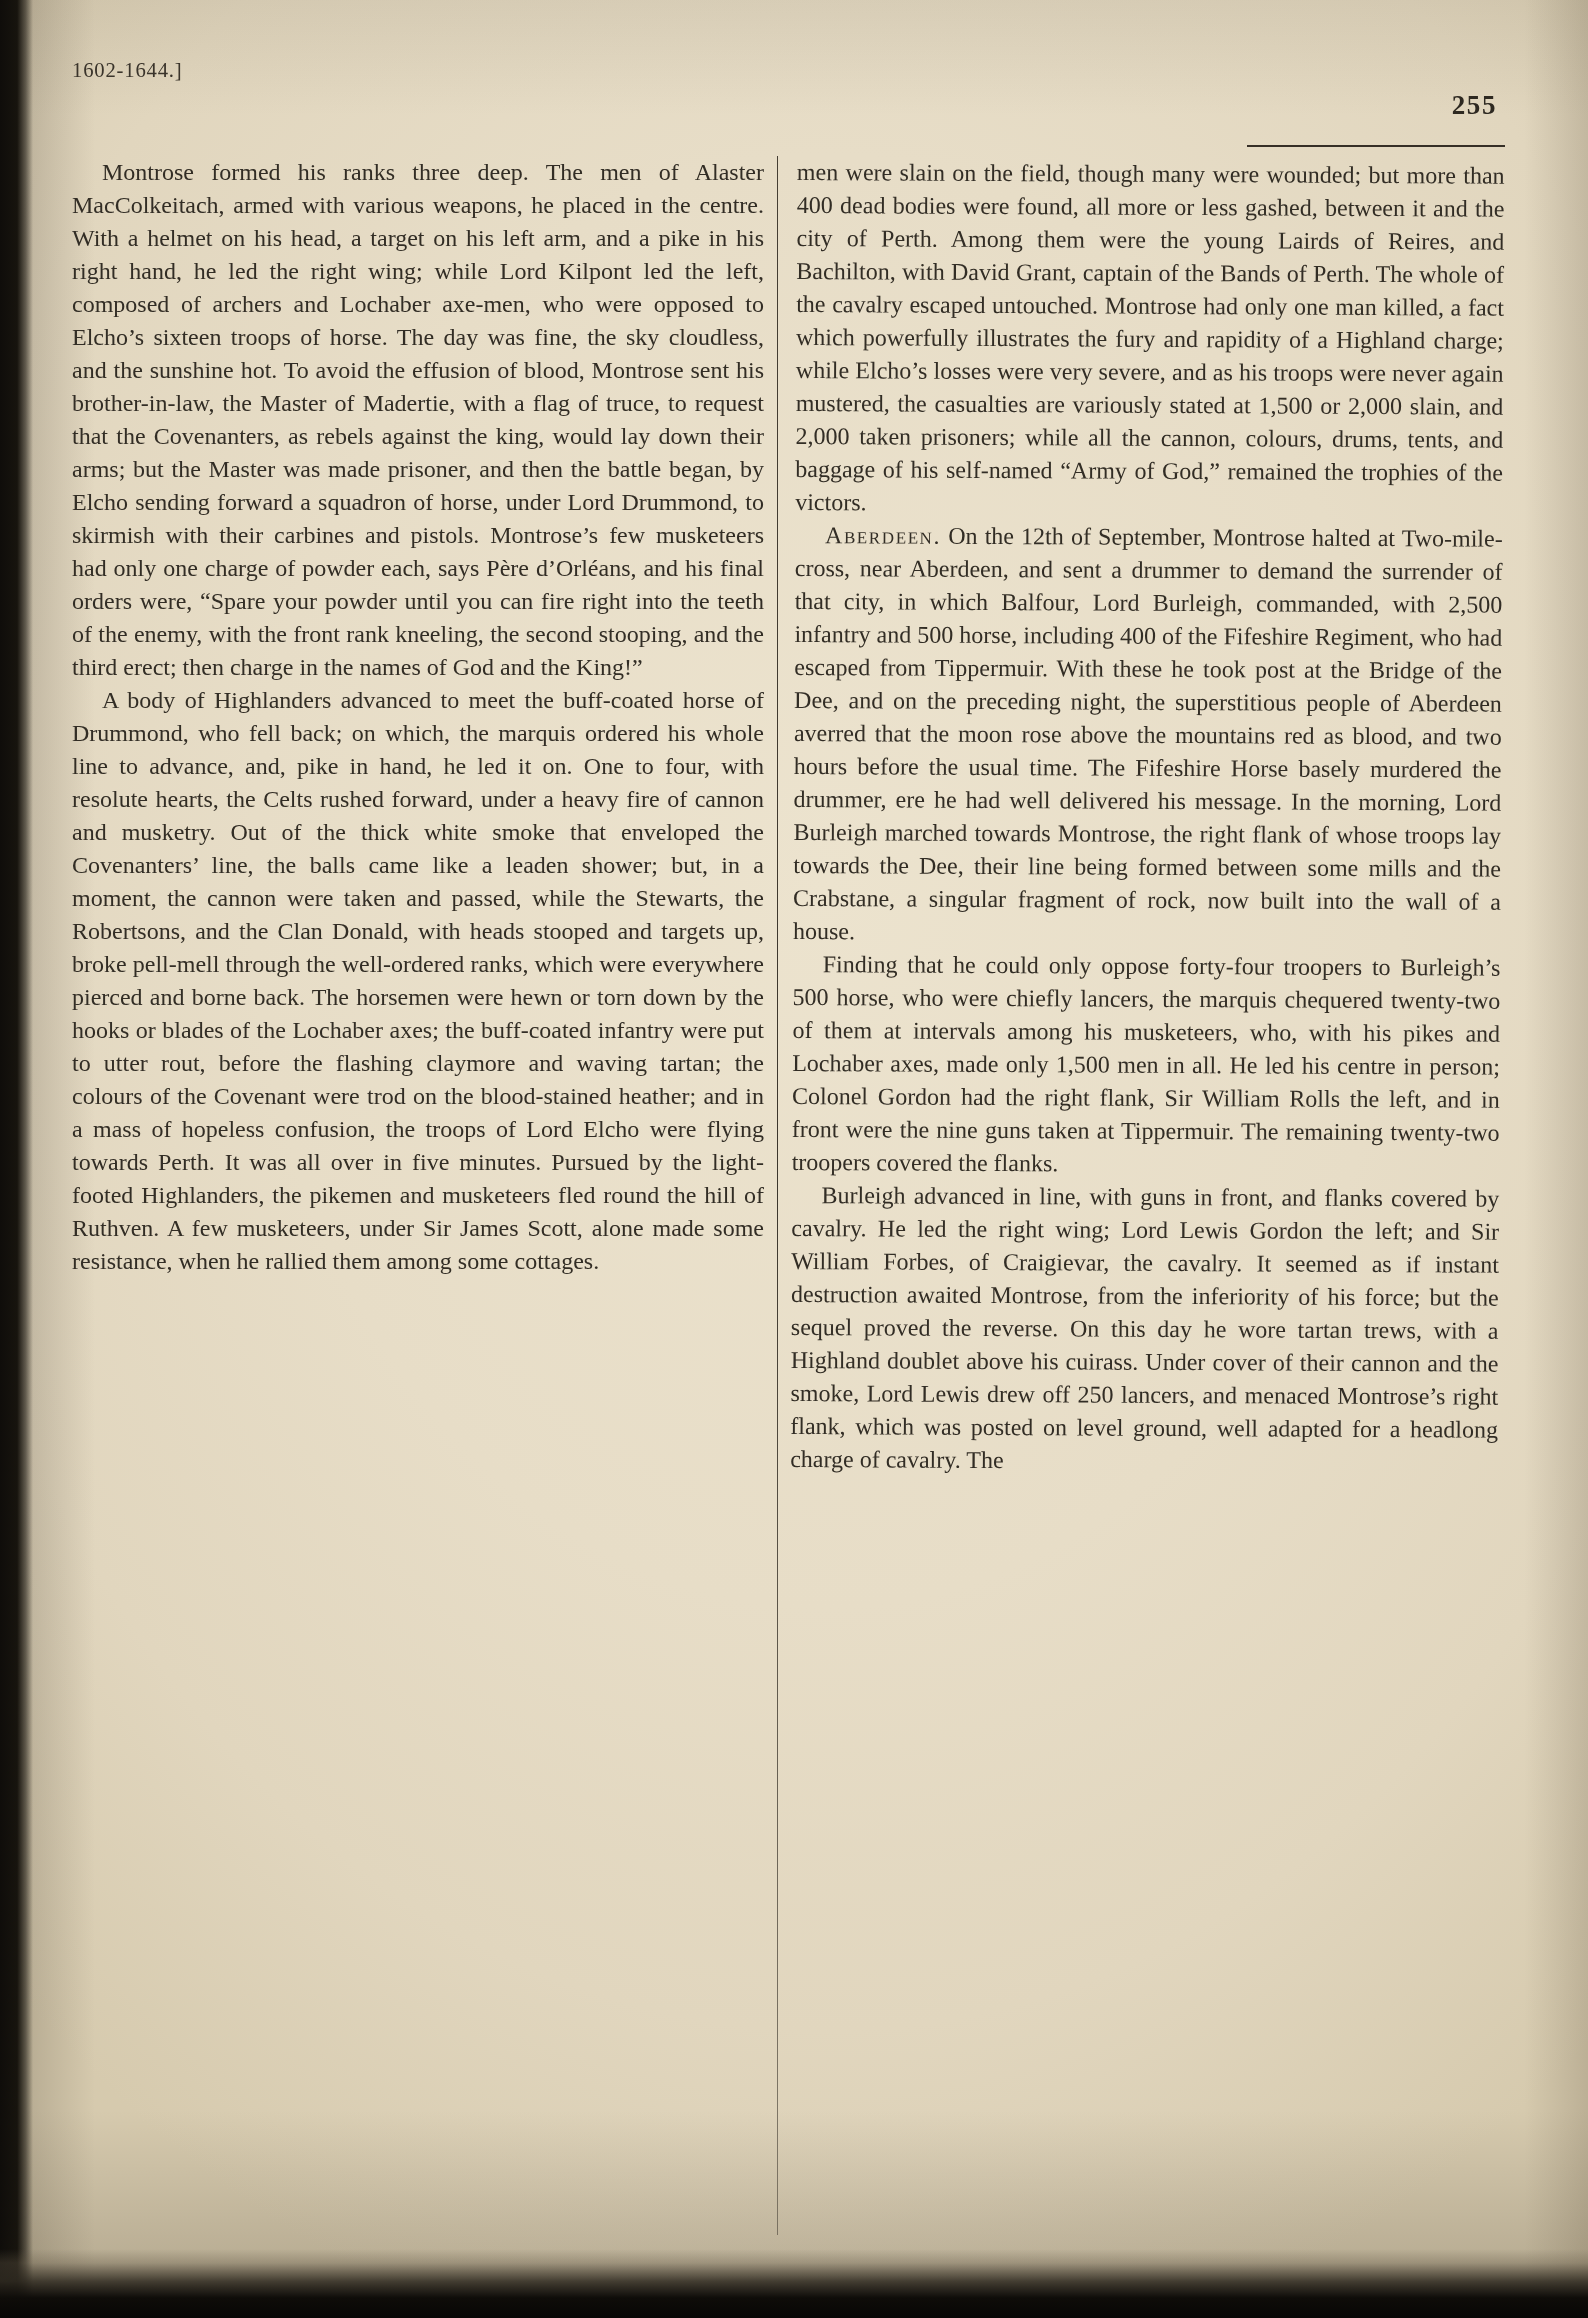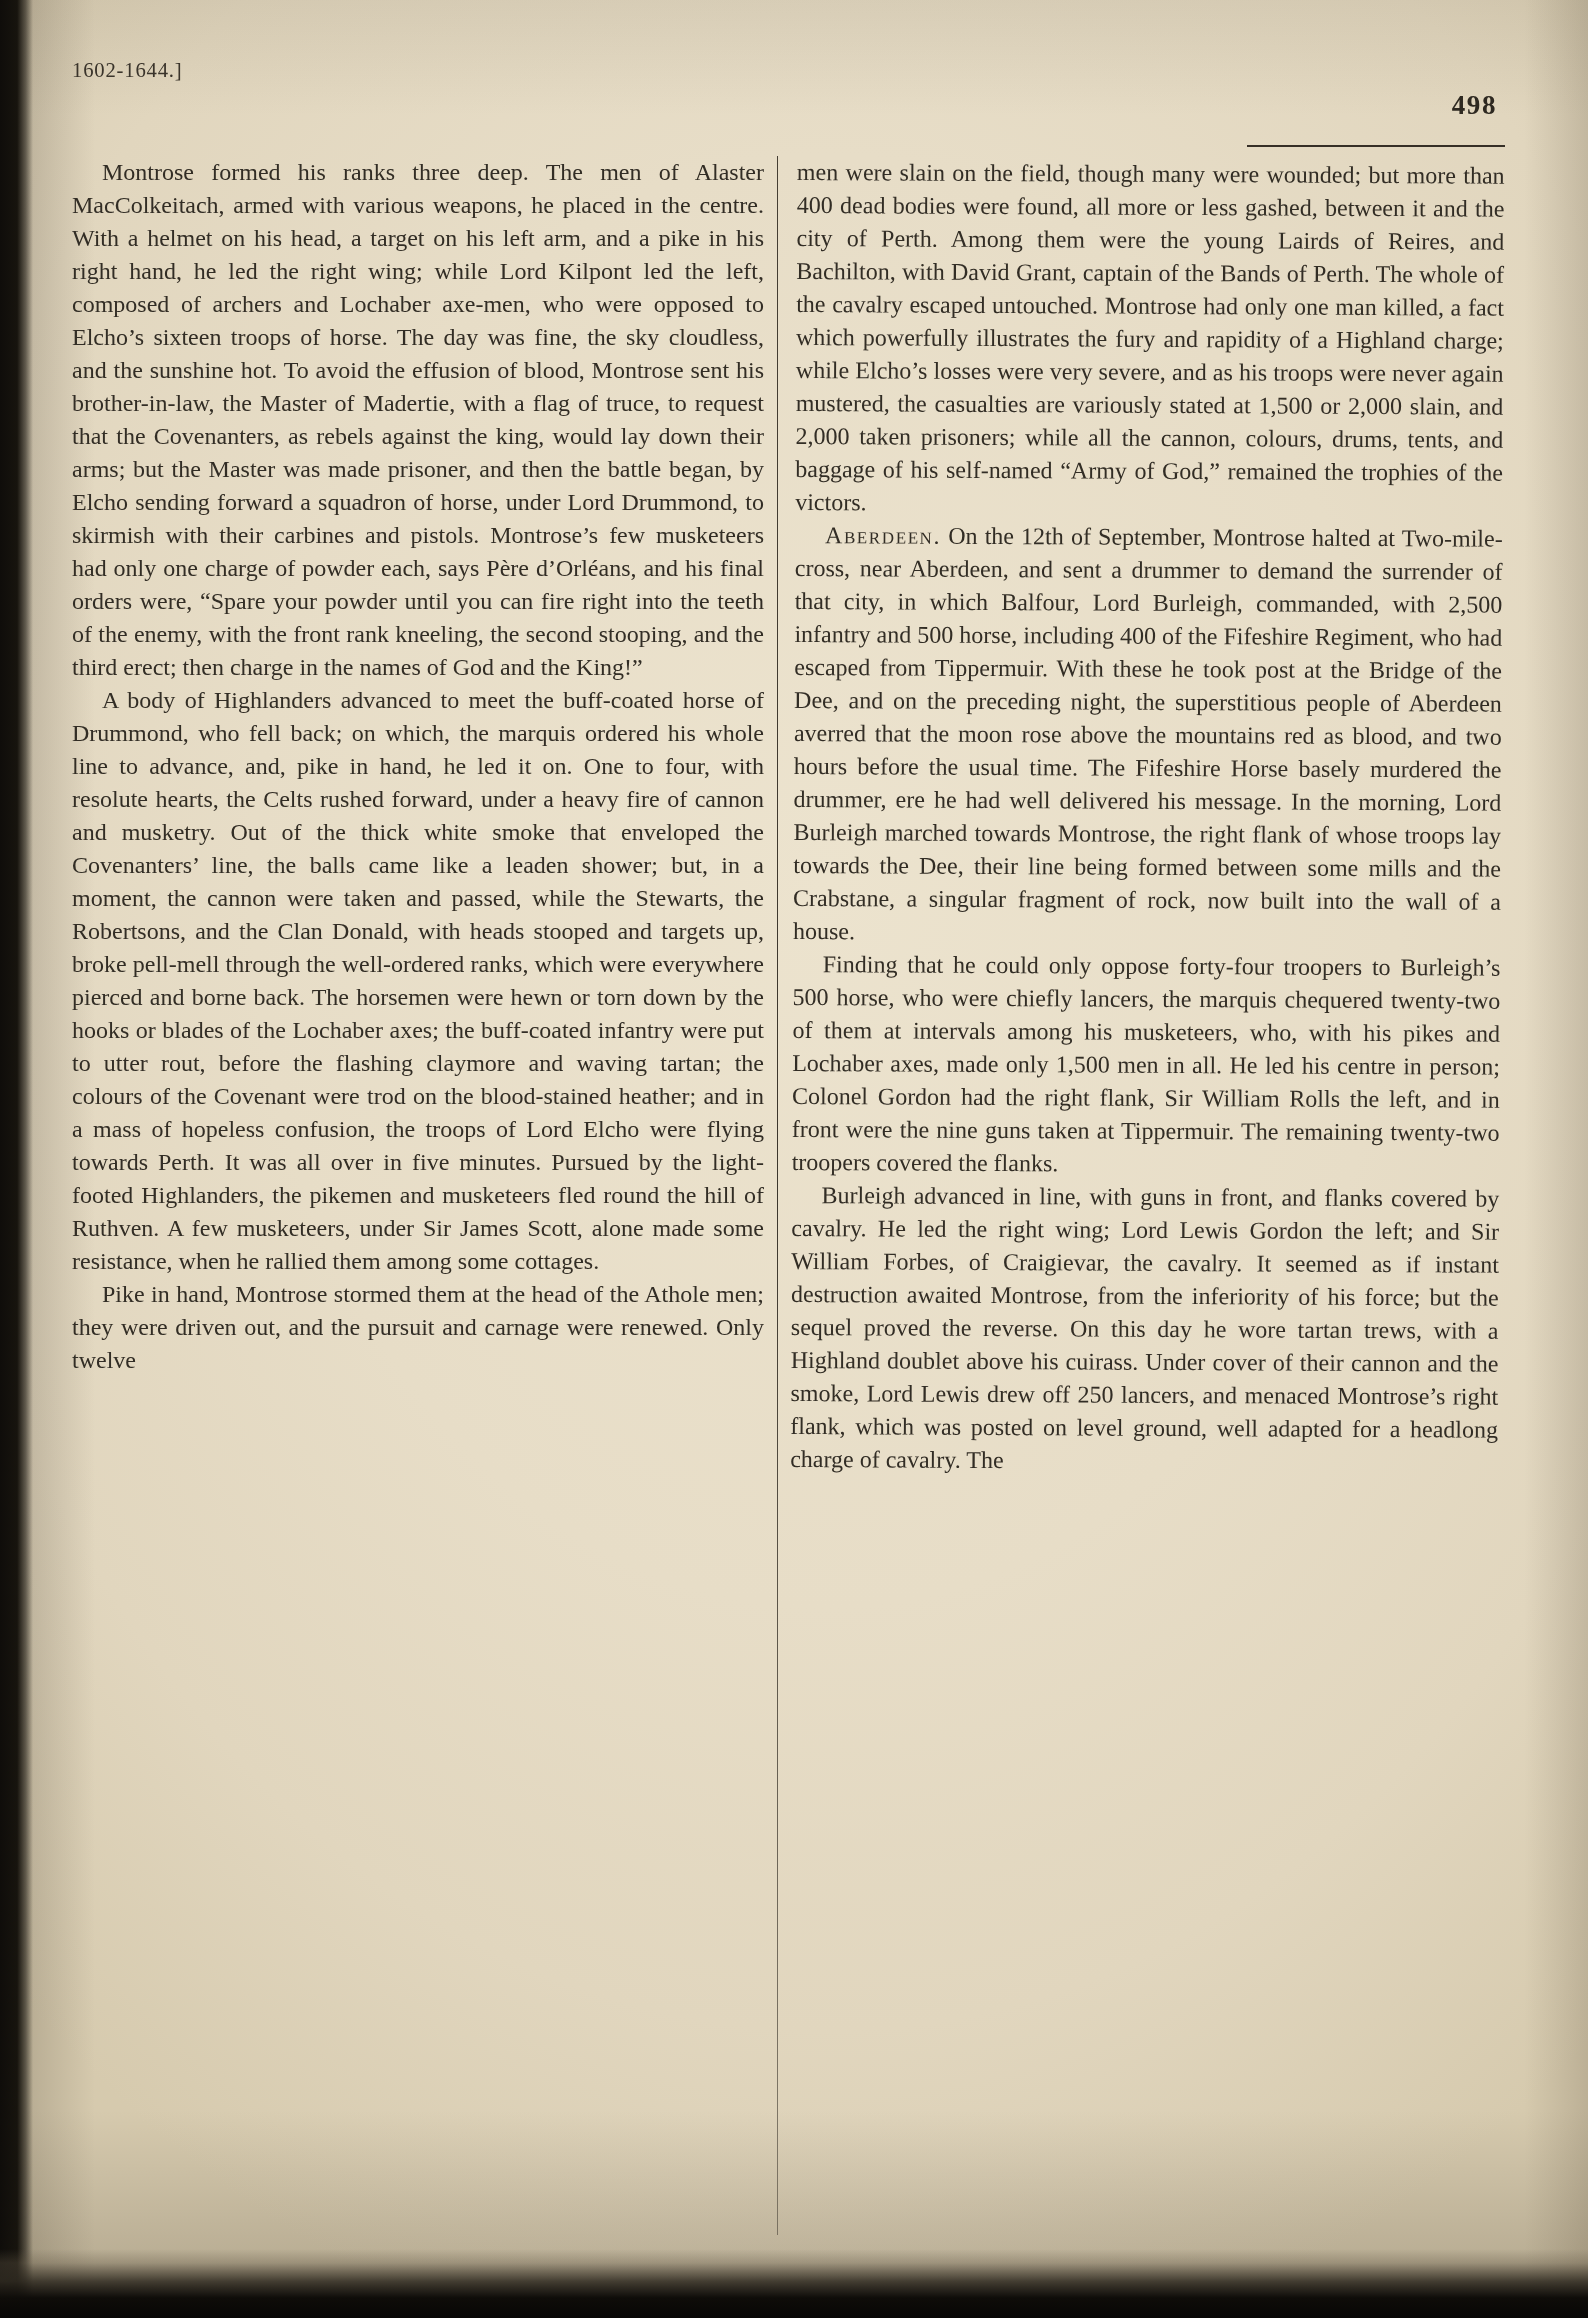--- a/index.html
+++ b/index.html
@@ -94,29 +94,28 @@
   .lead-sc { font-variant: small-caps; letter-spacing: 1.6px; }
 </style>
 </head>
 <body>
 
 <div class="page">
   <div class="vignette"></div>
 
   <header>
     <span class="date-range">1602-1644.]</span>
-    <span class="page-number">498</span>
+    <span class="page-number">255</span>
   </header>
   <div class="header-rule"></div>
 
   <main class="columns">
     <section class="col col-left">
       <p class="indent">Montrose formed his ranks three deep. The men of Alaster MacColkeitach, armed with various weapons, he placed in the centre. With a helmet on his head, a target on his left arm, and a pike in his right hand, he led the right wing; while Lord Kilpont led the left, composed of archers and Lochaber axe-men, who were opposed to Elcho’s sixteen troops of horse. The day was fine, the sky cloudless, and the sunshine hot. To avoid the effusion of blood, Montrose sent his brother-in-law, the Master of Madertie, with a flag of truce, to request that the Covenanters, as rebels against the king, would lay down their arms; but the Master was made prisoner, and then the battle began, by Elcho sending forward a squadron of horse, under Lord Drummond, to skirmish with their carbines and pistols. Montrose’s few musketeers had only one charge of powder each, says Père d’Orléans, and his final orders were, “Spare your powder until you can fire right into the teeth of the enemy, with the front rank kneeling, the second stooping, and the third erect; then charge in the names of God and the King!”</p>
       <p class="indent">A body of Highlanders advanced to meet the buff-coated horse of Drummond, who fell back; on which, the marquis ordered his whole line to advance, and, pike in hand, he led it on. One to four, with resolute hearts, the Celts rushed forward, under a heavy fire of cannon and musketry. Out of the thick white smoke that enveloped the Covenanters’ line, the balls came like a leaden shower; but, in a moment, the cannon were taken and passed, while the Stewarts, the Robertsons, and the Clan Donald, with heads stooped and targets up, broke pell-mell through the well-ordered ranks, which were everywhere pierced and borne back. The horsemen were hewn or torn down by the hooks or blades of the Lochaber axes; the buff-coated infantry were put to utter rout, before the flashing claymore and waving tartan; the colours of the Covenant were trod on the blood-stained heather; and in a mass of hopeless confusion, the troops of Lord Elcho were flying towards Perth. It was all over in five minutes. Pursued by the light-footed Highlanders, the pikemen and musketeers fled round the hill of Ruthven. A few musketeers, under Sir James Scott, alone made some resistance, when he rallied them among some cottages.</p>
-      <p class="indent">Pike in hand, Montrose stormed them at the head of the Athole men; they were driven out, and the pursuit and carnage were renewed. Only twelve</p>
     </section>
 
     <div class="divider"></div>
 
     <section class="col col-right">
       <p class="noindent">men were slain on the field, though many were wounded; but more than 400 dead bodies were found, all more or less gashed, between it and the city of Perth. Among them were the young Lairds of Reires, and Bachilton, with David Grant, captain of the Bands of Perth. The whole of the cavalry escaped untouched. Montrose had only one man killed, a fact which powerfully illustrates the fury and rapidity of a Highland charge; while Elcho’s losses were very severe, and as his troops were never again mustered, the casualties are variously stated at 1,500 or 2,000 slain, and 2,000 taken prisoners; while all the cannon, colours, drums, tents, and baggage of his self-named “Army of God,” remained the trophies of the victors.</p>
       <p class="indent"><span class="lead-sc">Aberdeen.</span><span> On the 12th of September, Montrose halted at Two-mile-cross, near Aberdeen, and sent a drummer to demand the surrender of that city, in which Balfour, Lord Burleigh, commanded, with 2,500 infantry and 500 horse, including 400 of the Fifeshire Regiment, who had escaped from Tippermuir. With these he took post at the Bridge of the Dee, and on the preceding night, the superstitious people of Aberdeen averred that the moon rose above the mountains red as blood, and two hours before the usual time. The Fifeshire Horse basely murdered the drummer, ere he had well delivered his message. In the morning, Lord Burleigh marched towards Montrose, the right flank of whose troops lay towards the Dee, their line being formed between some mills and the Crabstane, a singular fragment of rock, now built into the wall of a house.</span></p>
       <p class="indent">Finding that he could only oppose forty-four troopers to Burleigh’s 500 horse, who were chiefly lancers, the marquis chequered twenty-two of them at intervals among his musketeers, who, with his pikes and Lochaber axes, made only 1,500 men in all. He led his centre in person; Colonel Gordon had the right flank, Sir William Rolls the left, and in front were the nine guns taken at Tippermuir. The remaining twenty-two troopers covered the flanks.</p>
       <p class="indent">Burleigh advanced in line, with guns in front, and flanks covered by cavalry. He led the right wing; Lord Lewis Gordon the left; and Sir William Forbes, of Craigievar, the cavalry. It seemed as if instant destruction awaited Montrose, from the inferiority of his force; but the sequel proved the reverse. On this day he wore tartan trews, with a Highland doublet above his cuirass. Under cover of their cannon and the smoke, Lord Lewis drew off 250 lancers, and menaced Montrose’s right flank, which was posted on level ground, well adapted for a headlong charge of cavalry. The</p>
     </section>

